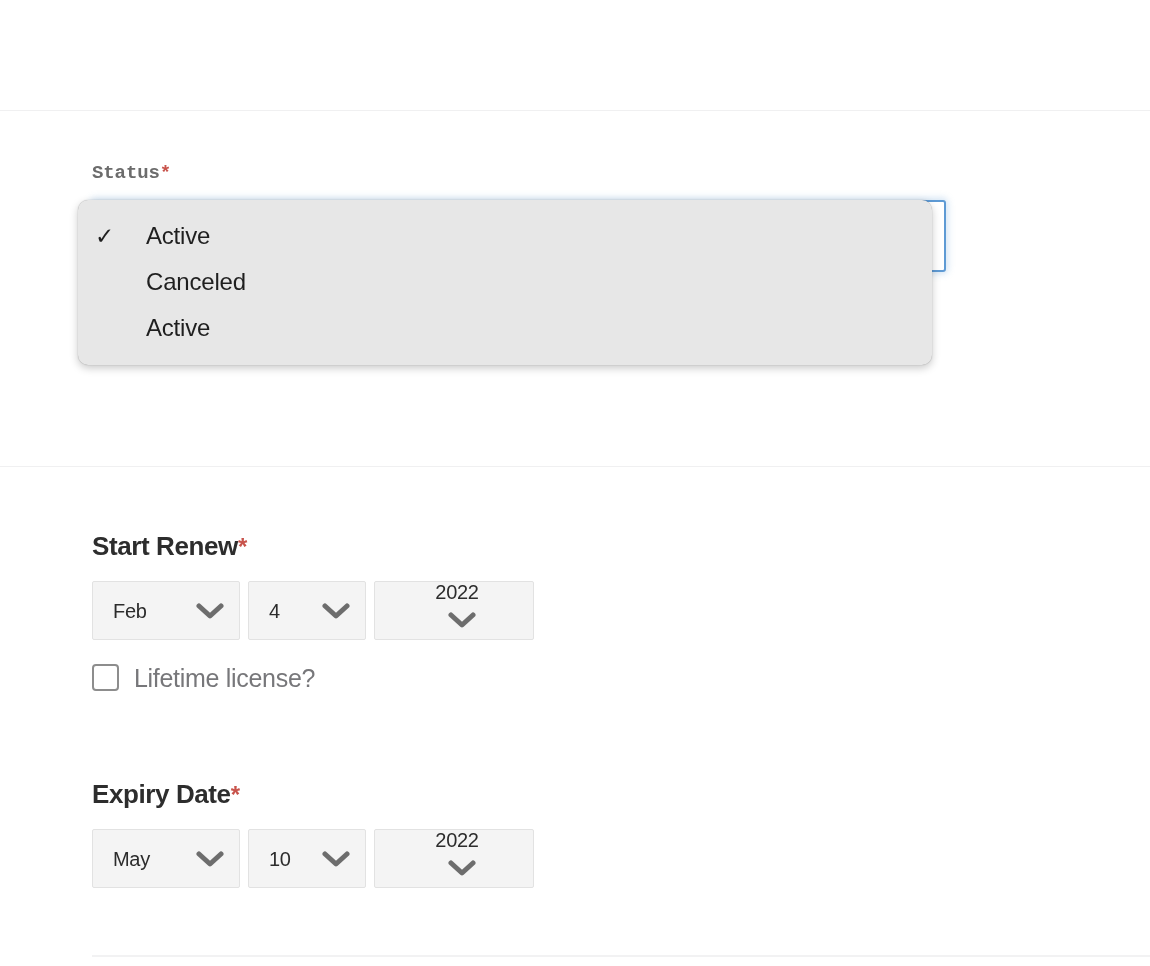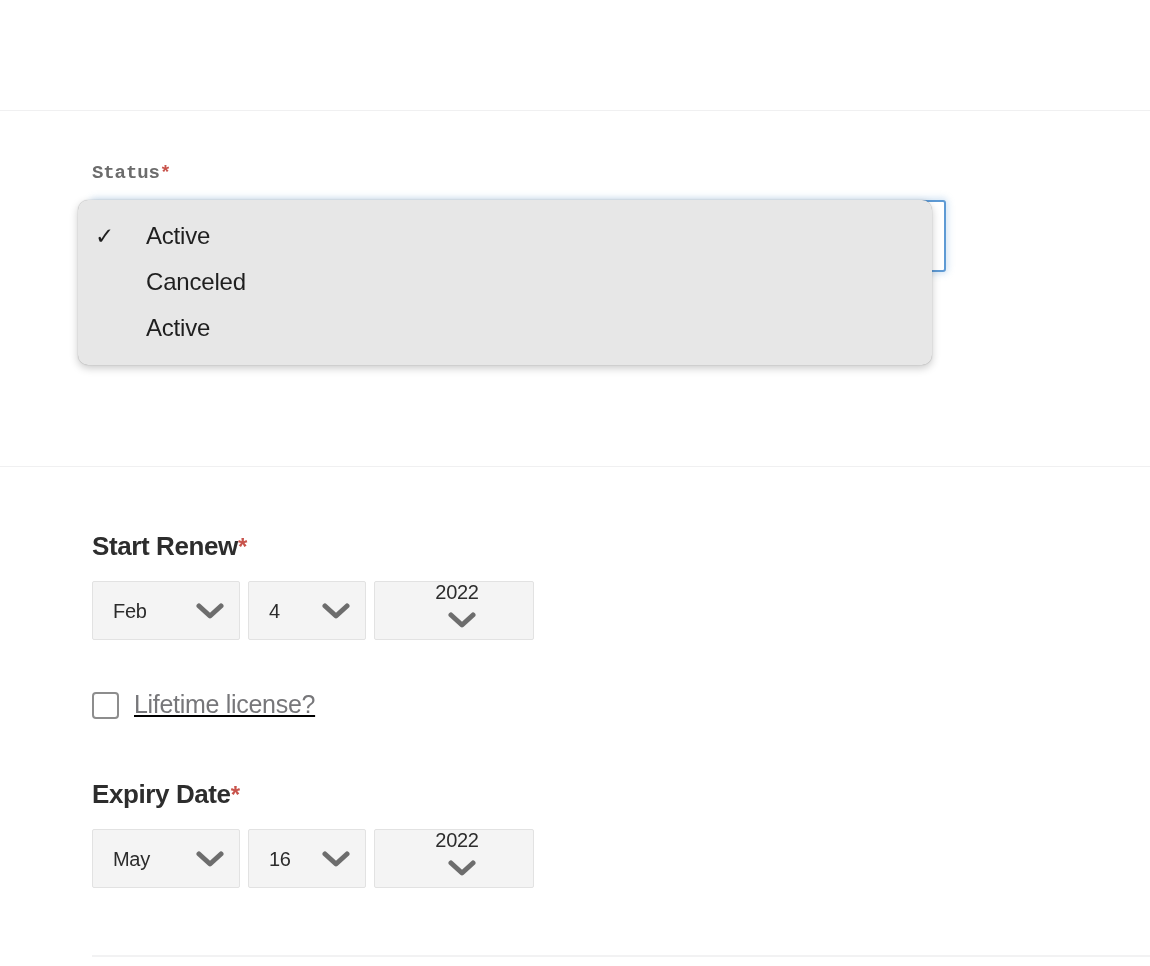--- a/index.html
+++ b/index.html
@@ -160,24 +160,23 @@
     margin-left: 10px;
     display: block;
     filter: blur(0.7px);
   }
   .ds-chevron svg { display: block; }
 
   
   .checkbox-row {
     position: absolute;
     left: 92px;
-    top: 692px;
+    top: 664px;
     display: flex;
-    align-items: flex-start;
-    text-decoration: underline;
+    align-items: flex-end;
   }
   .cb-box {
     width: 27px;
     height: 27px;
     border: 2px solid #8d8d8d;
     border-radius: 4px;
     background: #ffffff;
     box-sizing: border-box;
     flex: 0 0 27px;
   }
@@ -277,21 +276,21 @@
       <div class="date-select ds-month">
         <span class="ds-value">May</span>
         <span class="ds-chevron">
           <svg width="30" height="22" viewBox="0 0 30 22" xmlns="http://www.w3.org/2000/svg">
             <path d="M4 6 L15 16 L26 6" fill="none" stroke="#6d6d6d" stroke-width="5" stroke-linecap="round" stroke-linejoin="round"></path>
           </svg>
         </span>
       </div>
 
       <div class="date-select ds-day">
-        <span class="ds-value">16</span>
+        <span class="ds-value">10</span>
         <span class="ds-chevron">
           <svg width="30" height="22" viewBox="0 0 30 22" xmlns="http://www.w3.org/2000/svg">
             <path d="M4 6 L15 16 L26 6" fill="none" stroke="#6d6d6d" stroke-width="5" stroke-linecap="round" stroke-linejoin="round"></path>
           </svg>
         </span>
       </div>
 
       <div class="date-select ds-year">
         <span class="ds-value">2022</span>
         <span class="ds-chevron">

